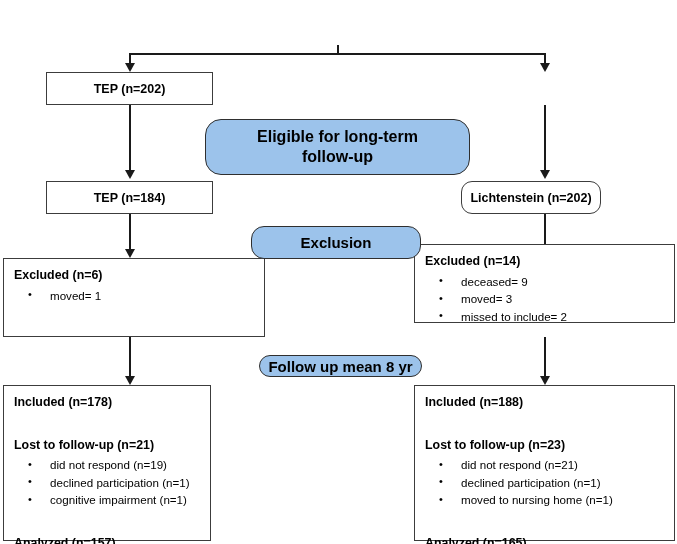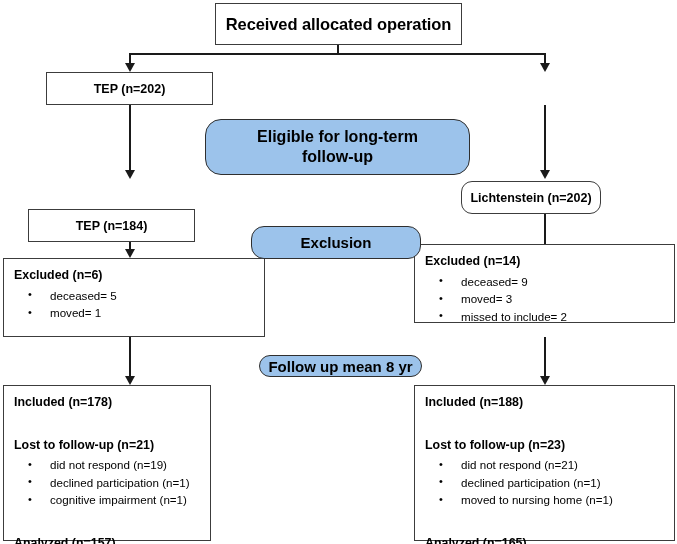--- a/index.html
+++ b/index.html
@@ -36,21 +36,21 @@
     white-space: nowrap;
   }
 
   
   #box-top { left: 215px; top: 3px; width: 247px; height: 42px; }
   #box-top .box-title { font-size: 16.5px; letter-spacing: -0.1px; }
 
   
   #box-tep-1 { left: 46px; top: 72px; width: 167px; height: 33px; }
   #box-lich-1 { left: 461px; top: 72px; width: 167px; height: 33px; }
-  #box-tep-2 { left: 28px; top: 181px; width: 167px; height: 33px; margin-top: 28px; }
+  #box-tep-2 { left: 46px; top: 181px; width: 167px; height: 33px; }
   #box-lich-2 { left: 461px; top: 181px; width: 140px; height: 33px; border-radius: 11px; }
   .arm-label { font-size: 12.5px; font-weight: bold; }
 
   
   #box-excl-left  { left: 3px;   top: 258px; width: 262px; height: 79px; }
   #box-excl-right { left: 414px; top: 244px; width: 261px; height: 79px; }
 
   
   #box-out-left  { left: 3px;   top: 385px; width: 208px; height: 156px; }
   #box-out-right { left: 414px; top: 385px; width: 261px; height: 156px; }
@@ -136,42 +136,38 @@
   <div class="ln v" style="left:129px; top:214px; height:36px;"></div>
   <div class="arrow" style="left:124.5px; top:249px;"></div>
   <div class="ln v" style="left:544px; top:214px; height:36px;"></div>
   <div class="arrow" style="left:539.5px; top:249px;"></div>
 
   <div class="ln v" style="left:129px; top:337px; height:40px;"></div>
   <div class="arrow" style="left:124.5px; top:376px;"></div>
   <div class="ln v" style="left:544px; top:337px; height:40px;"></div>
   <div class="arrow" style="left:539.5px; top:376px;"></div>
 
-  <div class="box center" id="box-top">
-    <span class="box-title">Received allocated operation</span>
-  </div>
 
   <div class="box center" id="box-tep-1">
     <span class="box-title arm-label">TEP (n=202)</span>
   </div>
 
 
   <div class="box center" id="box-tep-2">
     <span class="box-title arm-label">TEP (n=184)</span>
   </div>
 
   <div class="box center" id="box-lich-2">
     <span class="box-title arm-label">Lichtenstein (n=202)</span>
   </div>
 
   <div class="box" id="box-excl-left">
     <div class="pad">
       <div class="hdr">Excluded (n=6)</div>
       <ul class="bul">
-          <li>deceased= 5</li>
           <li>moved= 1</li>
         </ul>
     </div>
   </div>
 
   <div class="box" id="box-excl-right">
     <div class="pad">
       <div class="hdr">Excluded (n=14)</div>
       <ul class="bul">
           <li>deceased= 9</li>

